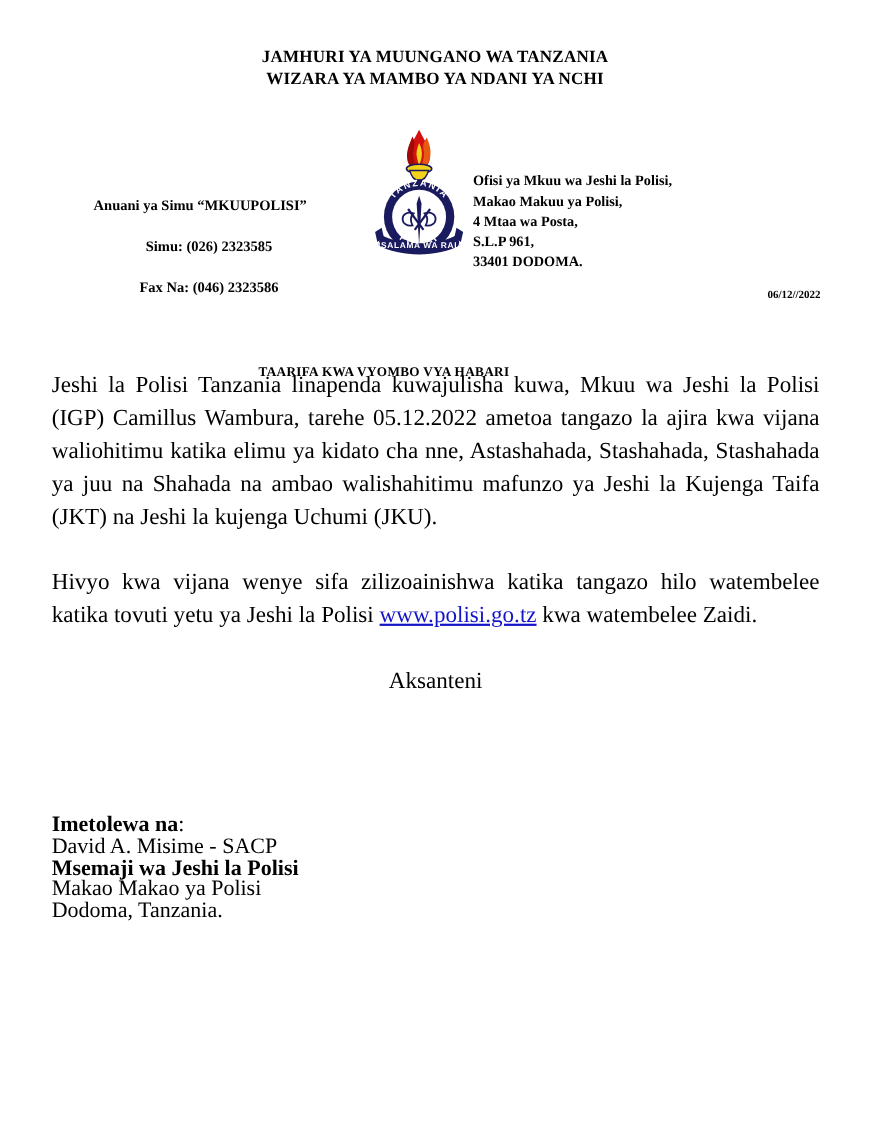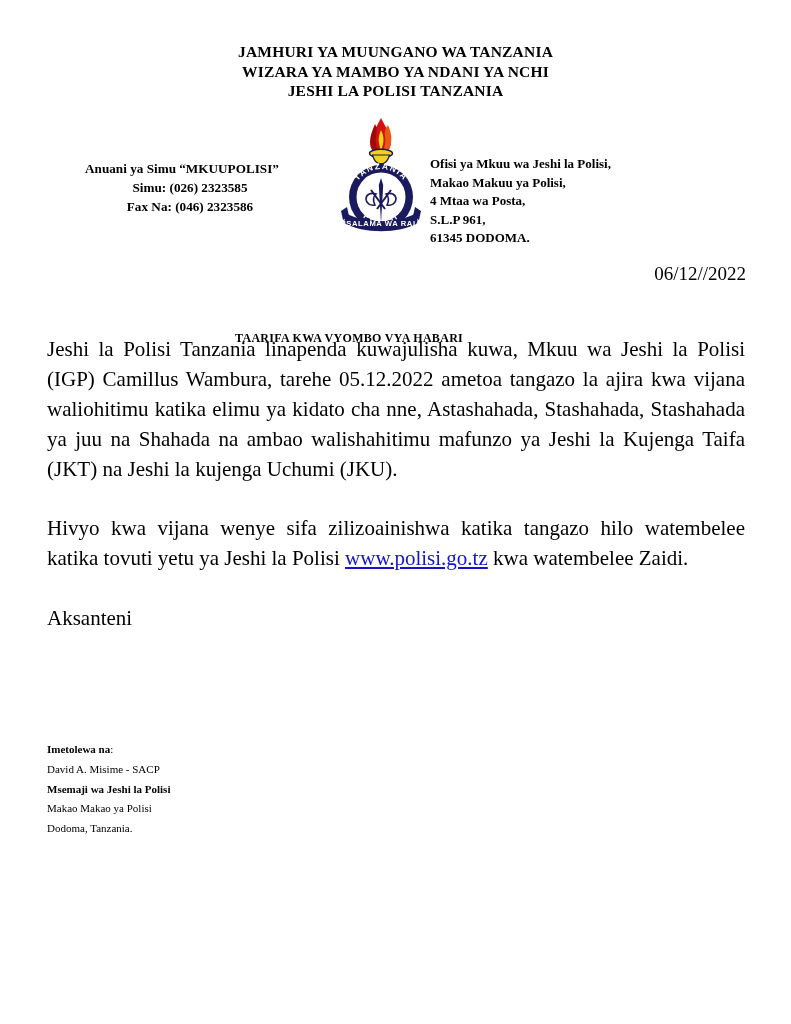--- a/index.html
+++ b/index.html
@@ -50,21 +50,21 @@
   .contact-block {
     position: absolute;
     left: 62px;
     top: 51px;
     width: 240px;
     text-align: center;
     font-weight: bold;
     font-size: 13.2px;
     line-height: 19px;
   }
-  .contact-line { white-space: nowrap; }
+  .contact-line { white-space: nowrap; margin-top: 18px; }
   .contact-line.l2, .contact-line.l3 { padding-left: 16px; }
 
   .address-block {
     position: absolute;
     left: 430px;
     top: 47px;
     font-weight: bold;
     font-size: 13px;
     line-height: 18.6px;
   }
@@ -78,22 +78,22 @@
     width: 96px;
     height: 126px;
   }
   .emblem svg { display: block; width: 96px; height: 126px; }
 
   
   .date-line {
     position: absolute;
     top: 263px;
     right: 45px;
-    font-weight: normal;
-    font-size: 19px;
+    font-weight: bold;
+    font-size: 10px;
     white-space: nowrap;
   }
   .notice-title {
     position: absolute;
     top: 284px;
     left: 235px;
     font-weight: bold;
     font-size: 12px;
     letter-spacing: 0.3px;
     white-space: nowrap;
@@ -108,33 +108,33 @@
     width: 698px;
   }
   .para {
     text-align: justify;
     text-justify: inter-word;
     font-size: 21px;
     line-height: 30px;
     margin: 0;
   }
   .para + .para { margin-top: 29px; }
-  .para.thanks { margin-top: 30px; text-align: left; }
+  .para.thanks { margin-top: 30px; text-align: center; }
 
   a.inline-link {
     color: #1414c8;
     text-decoration: underline;
   }
 
   
   .signature {
     position: absolute;
     top: 740px;
     left: 47px;
-    font-size: 11px;
+    font-size: 20px;
     line-height: 19.8px;
   }
   .sig-line { white-space: nowrap; }
   .sig-line b { font-weight: bold; }
 
   
   .footer {
     position: absolute;
     top: 856px;
     left: 45px;
@@ -153,21 +153,20 @@
   .footer .gap-c { display: inline-block; width: 11px; }
 </style>
 </head>
 <body>
 
 <div class="page">
 
   <div class="masthead">
     <div class="masthead-line">JAMHURI YA MUUNGANO WA TANZANIA</div>
     <div class="masthead-line">WIZARA YA MAMBO YA NDANI YA NCHI</div>
-    <div class="masthead-line">JESHI LA POLISI TANZANIA</div>
   </div>
 
   <div class="letterhead">
 
     <div class="contact-block">
       <div class="contact-line l1">Anuani ya Simu “MKUUPOLISI”</div>
       <div class="contact-line l2">Simu: (026) 2323585</div>
       <div class="contact-line l3">Fax Na: (046) 2323586</div>
     </div>
 
@@ -212,21 +211,21 @@
         <path d="M13 101 C30 112 66 112 83 101 L85 111 C66 122 30 122 11 111 Z" fill="#1a1a5e"></path>
         <text x="48" y="113.5" font-family="Liberation Sans, sans-serif" font-size="7.6" font-weight="bold" fill="#ffffff" text-anchor="middle" letter-spacing="0.6">USALAMA WA RAIA</text>
       </svg>
     </div>
 
     <div class="address-block">
       <div class="address-line">Ofisi ya Mkuu wa Jeshi la Polisi,</div>
       <div class="address-line">Makao Makuu ya Polisi,</div>
       <div class="address-line">4 Mtaa wa Posta,</div>
       <div class="address-line">S.L.P 961,</div>
-      <div class="address-line">61345 DODOMA.</div>
+      <div class="address-line">33401 DODOMA.</div>
     </div>
   </div>
 
   <div class="date-line">06/12//2022</div>
 
   <div class="notice-title">TAARIFA KWA VYOMBO VYA HABARI</div>
 
   <div class="body-wrap">
     <p class="para">Jeshi la Polisi Tanzania linapenda kuwajulisha kuwa, Mkuu wa Jeshi la Polisi (IGP) Camillus Wambura, tarehe 05.12.2022 ametoa tangazo la ajira kwa vijana waliohitimu katika elimu ya kidato cha nne, Astashahada, Stashahada,  Stashahada ya juu na Shahada na ambao walishahitimu mafunzo ya Jeshi la Kujenga Taifa (JKT) na Jeshi la kujenga Uchumi (JKU).</p>
     <p class="para"><span>Hivyo kwa vijana wenye sifa zilizoainishwa katika tangazo hilo watembelee katika tovuti yetu ya Jeshi la Polisi </span><a class="inline-link" href="#">www.polisi.go.tz</a><span> kwa watembelee Zaidi.</span></p>

